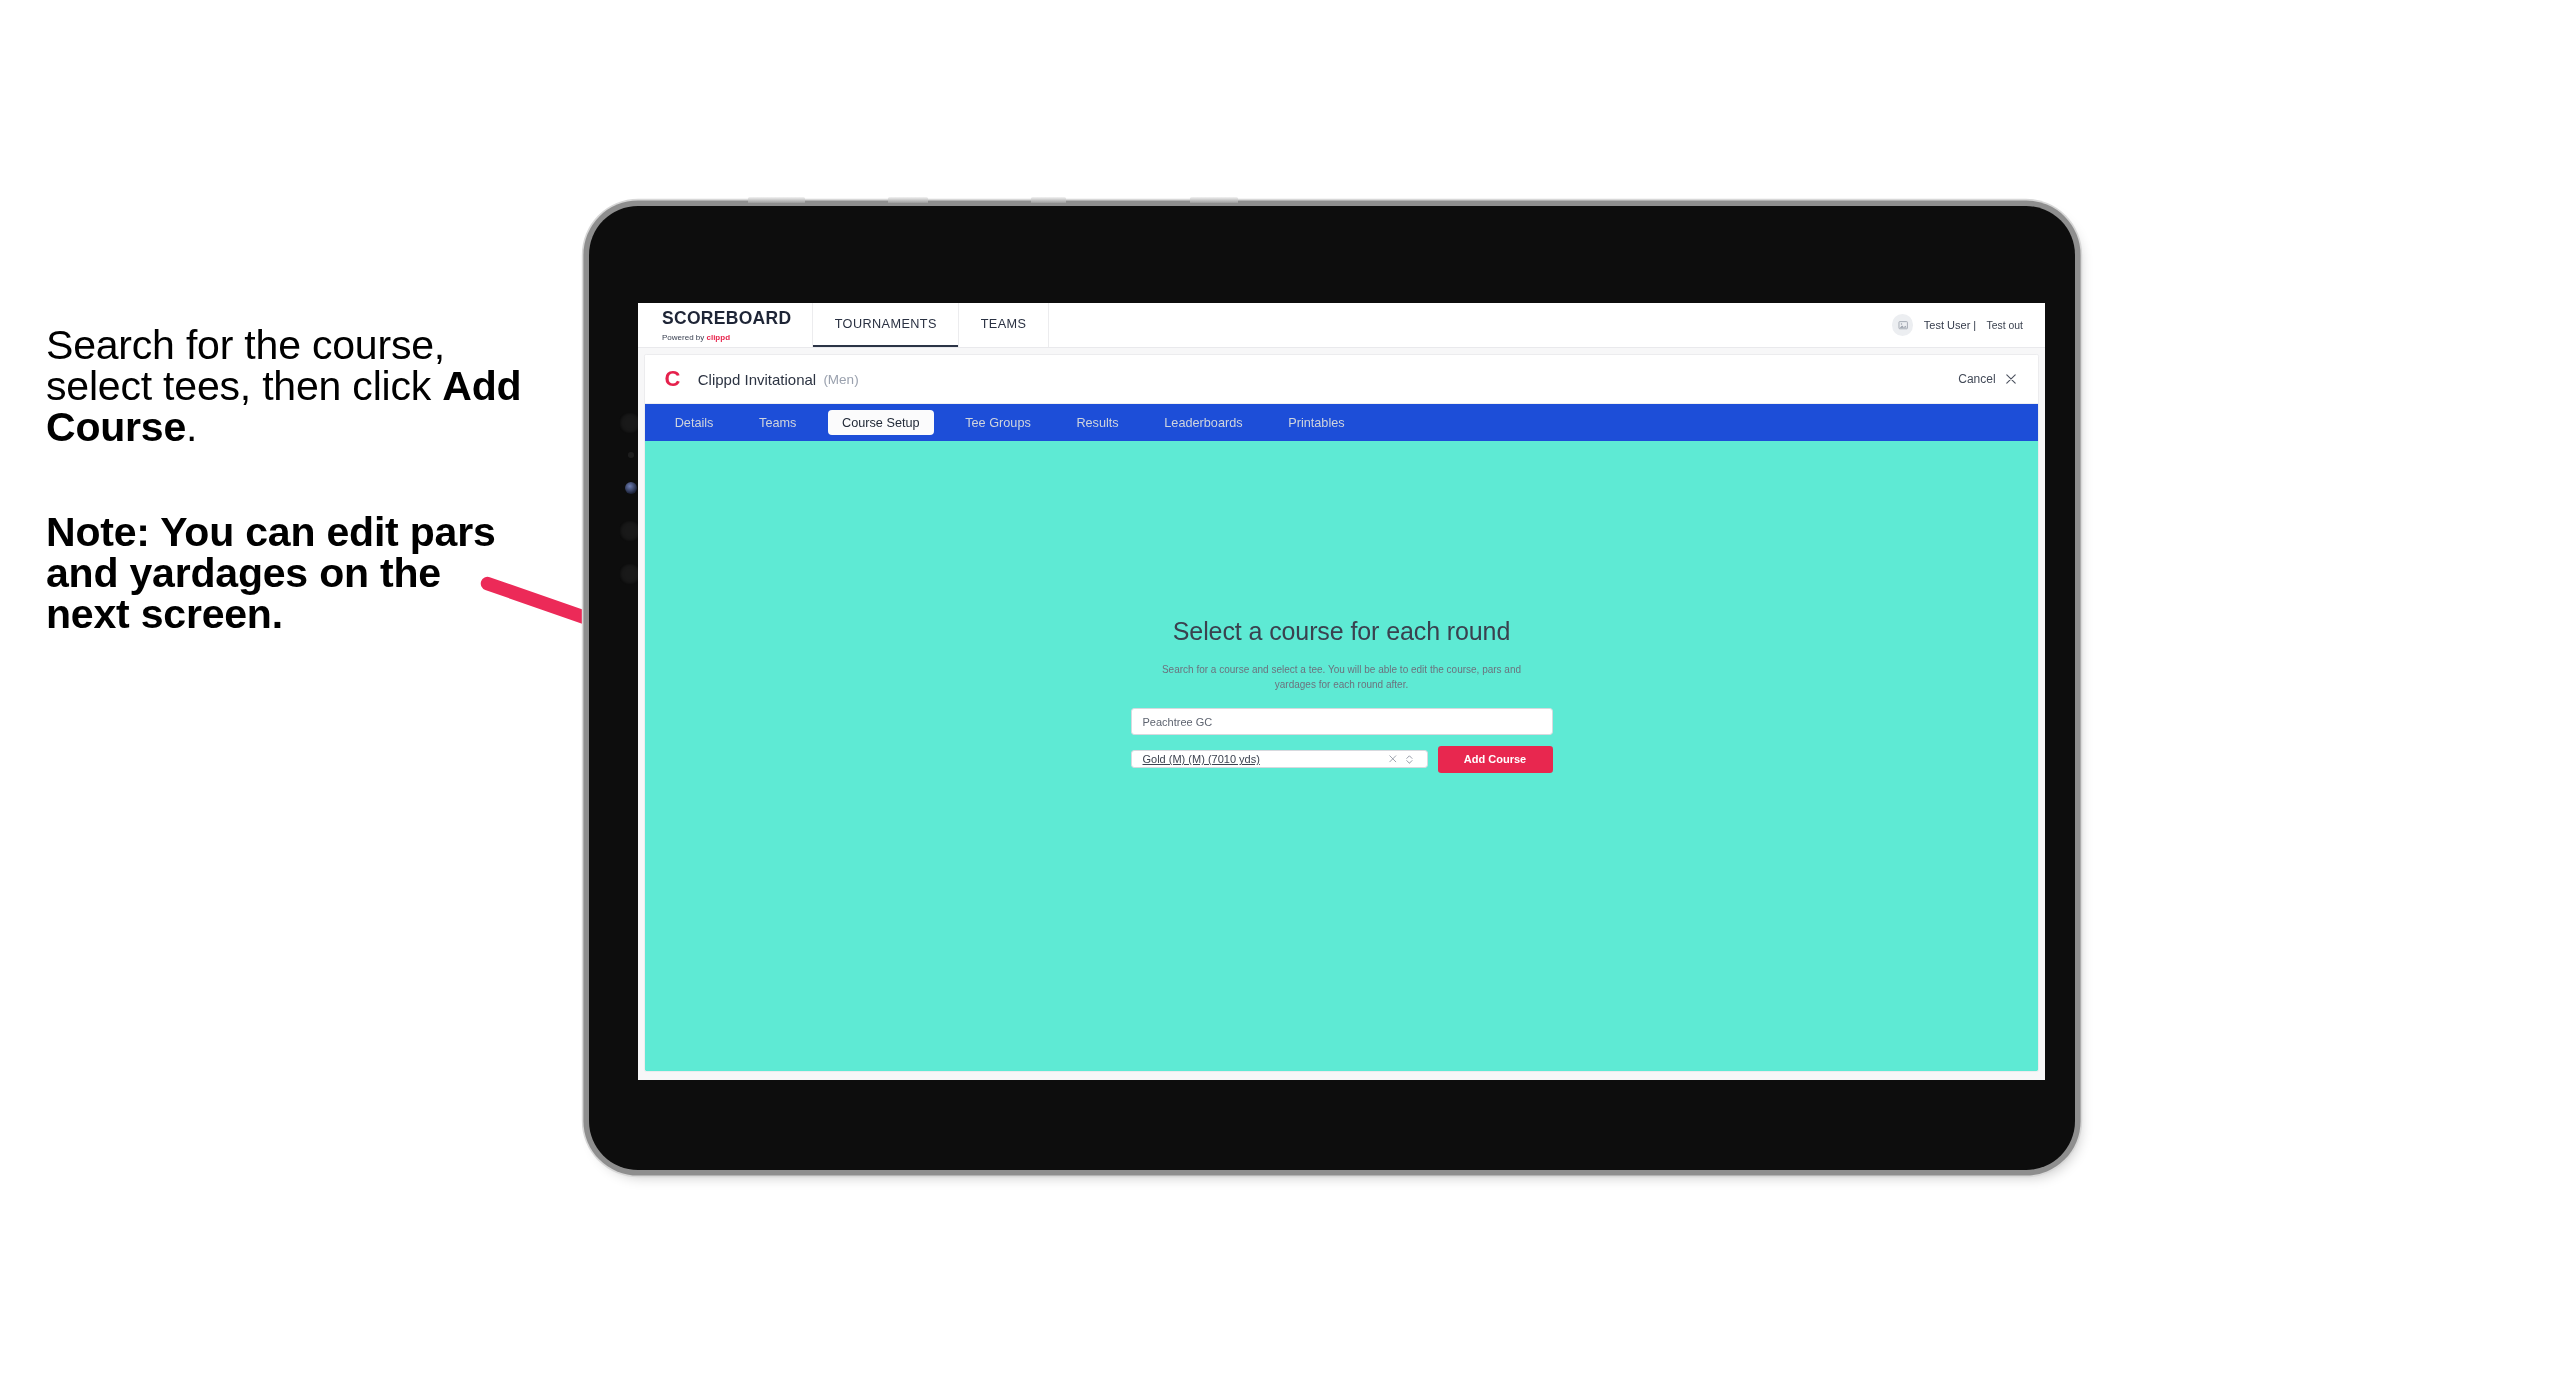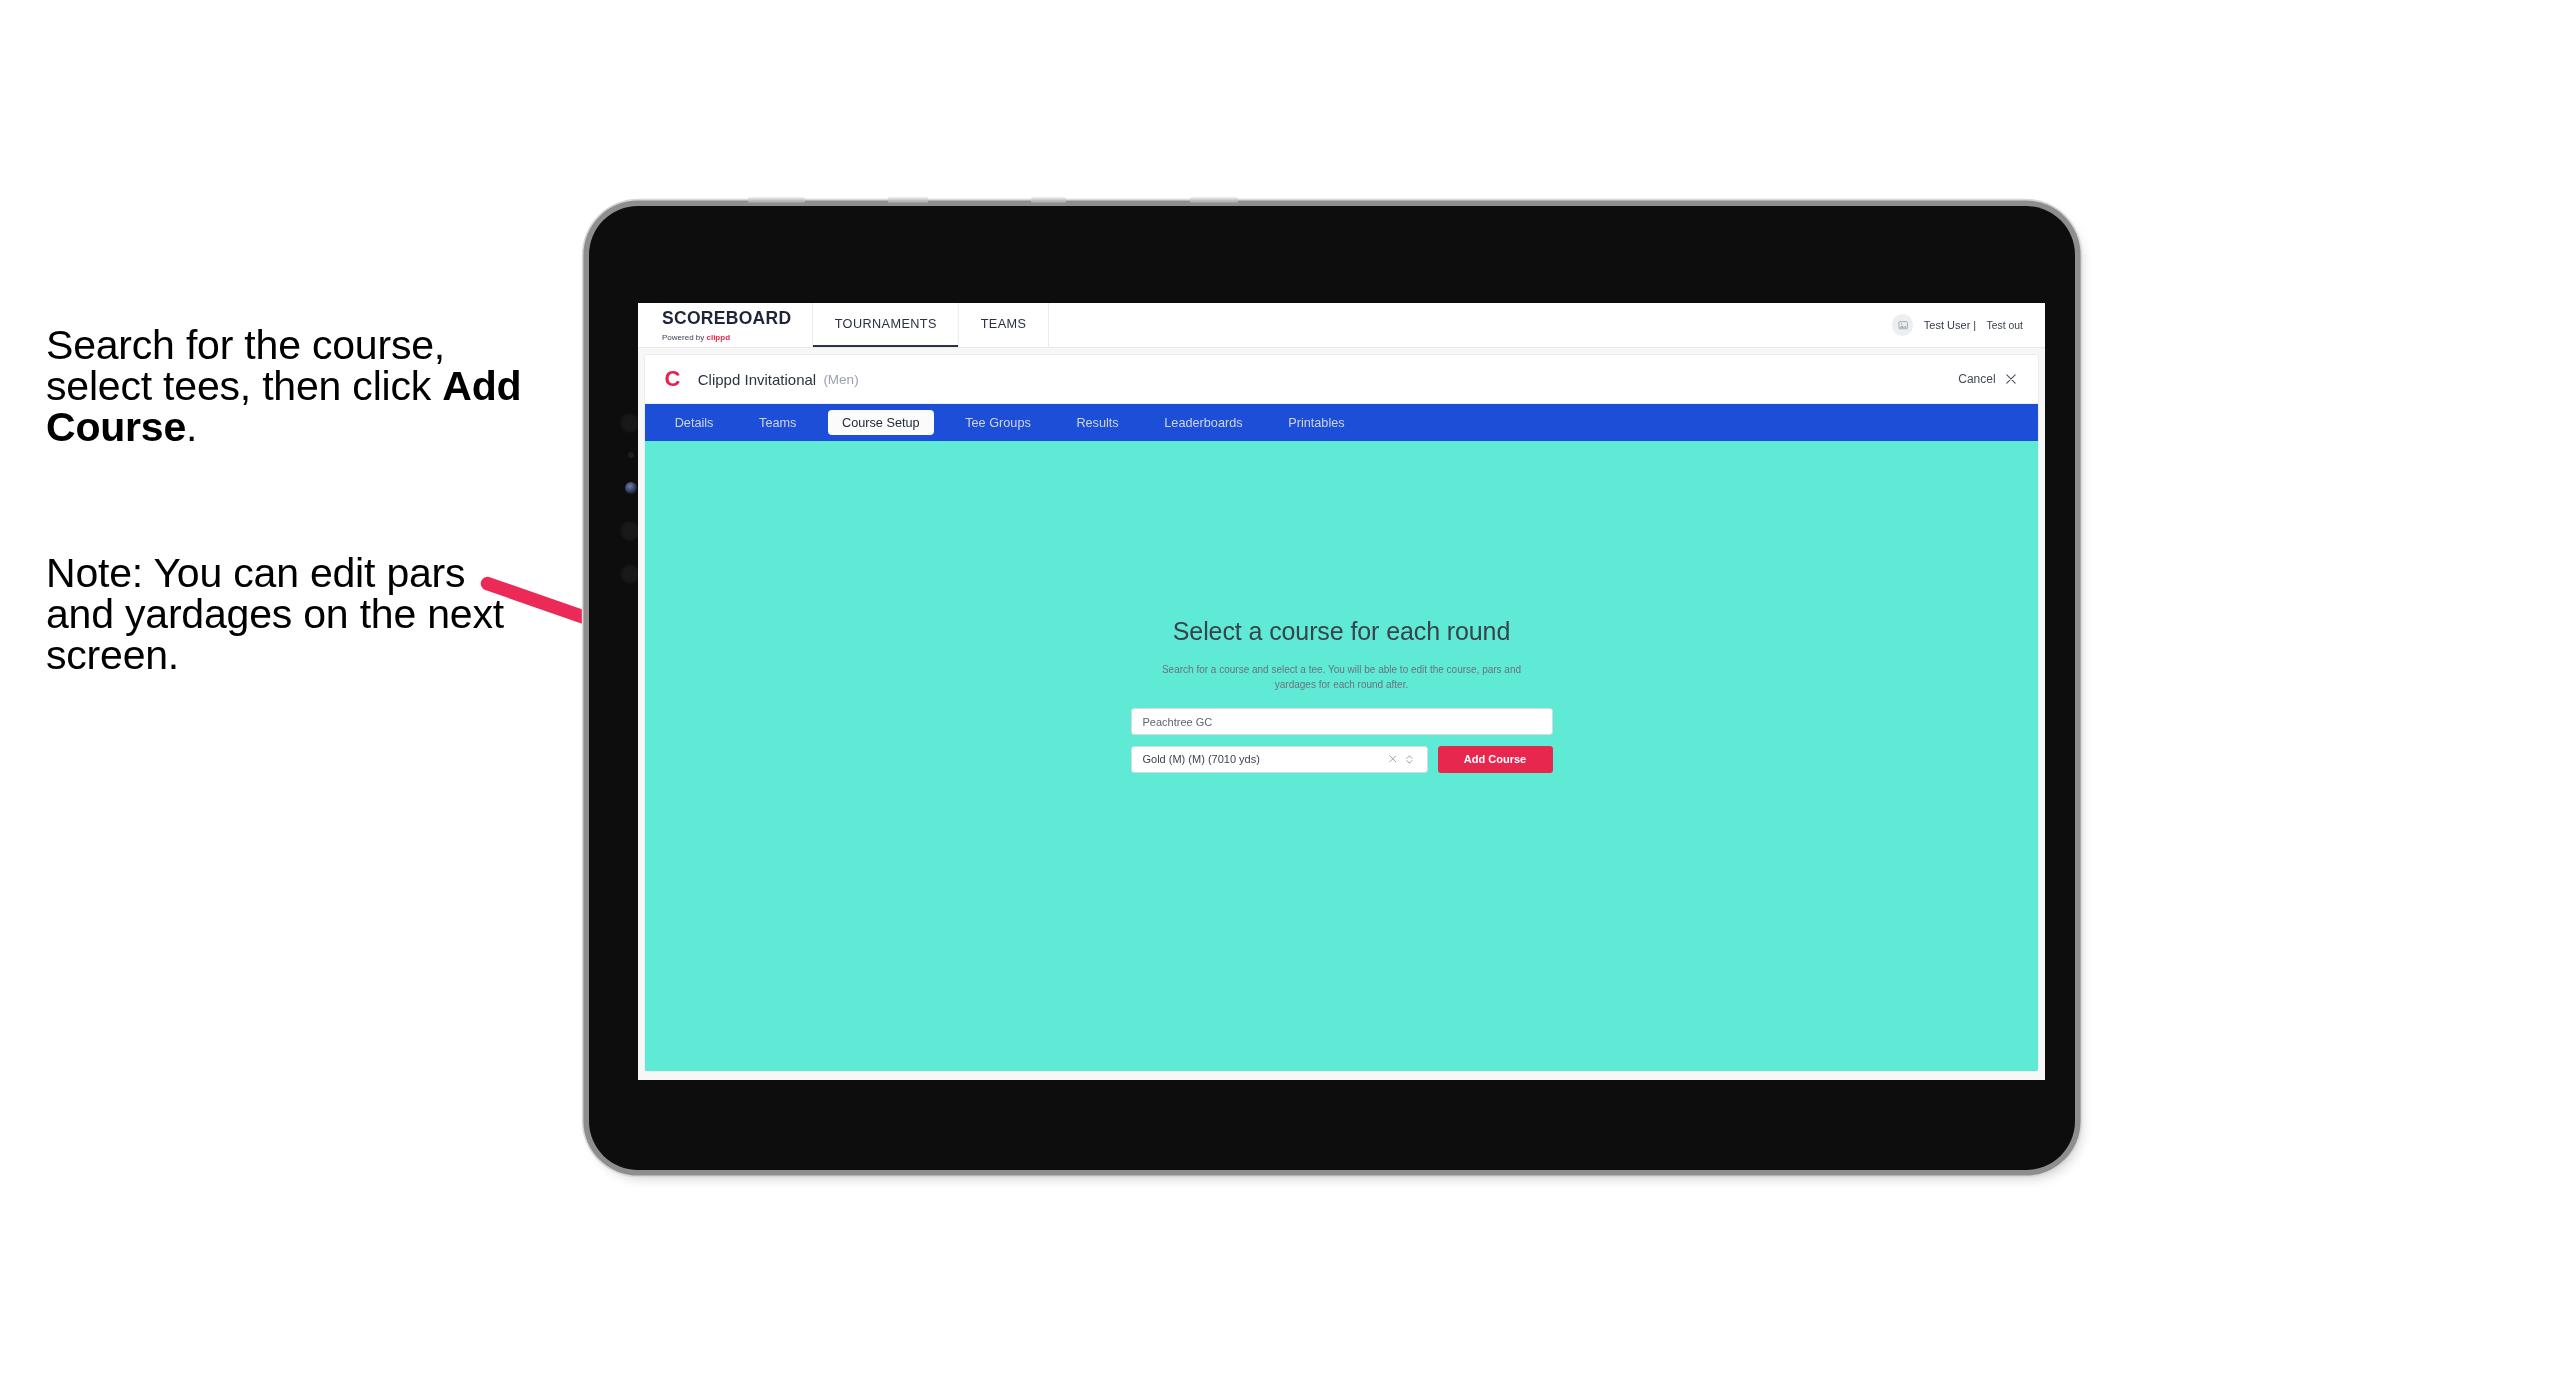--- a/index.html
+++ b/index.html
@@ -28,22 +28,22 @@
   }
   .instr-para {
     font-size: 41px;
     line-height: 1.0;
     color: #000000;
     letter-spacing: -0.2px;
   }
   .instr-para.p1 { font-weight: 400; }
   .instr-para.p1 .bold { font-weight: 700; }
   .instr-para.p2 {
-    font-weight: 400;
-    margin-top: 105px;
+    font-weight: 700;
+    margin-top: 64px;
   }
 
   
   .arrow-svg {
     position: absolute;
     left: 470px;
     top: 558px;
     width: 653px;
     height: 263px;
     pointer-events: none;
@@ -326,30 +326,31 @@
   }
   .tee-row {
     margin-top: 10.4px;
     width: 422px;
     display: flex;
     align-items: center;
     gap: 9.6px;
   }
   .tee-select {
     flex: 1;
-    height: 27px;
+    height: 18px;
     border: 0.8px solid #d7d9de;
     border-radius: 3.2px;
     background: #fff;
     display: flex;
     align-items: center;
     padding: 0 8.8px 0 11px;
     font-size: 11px;
     color: #3d4350;
     cursor: pointer;
+    text-decoration: underline;
   }
   .tee-value { flex: 1; white-space: nowrap; }
   .tee-icon {
     display: flex;
     align-items: center;
     justify-content: center;
     color: #8b919d;
     cursor: pointer;
     padding: 0 4px;
   }

